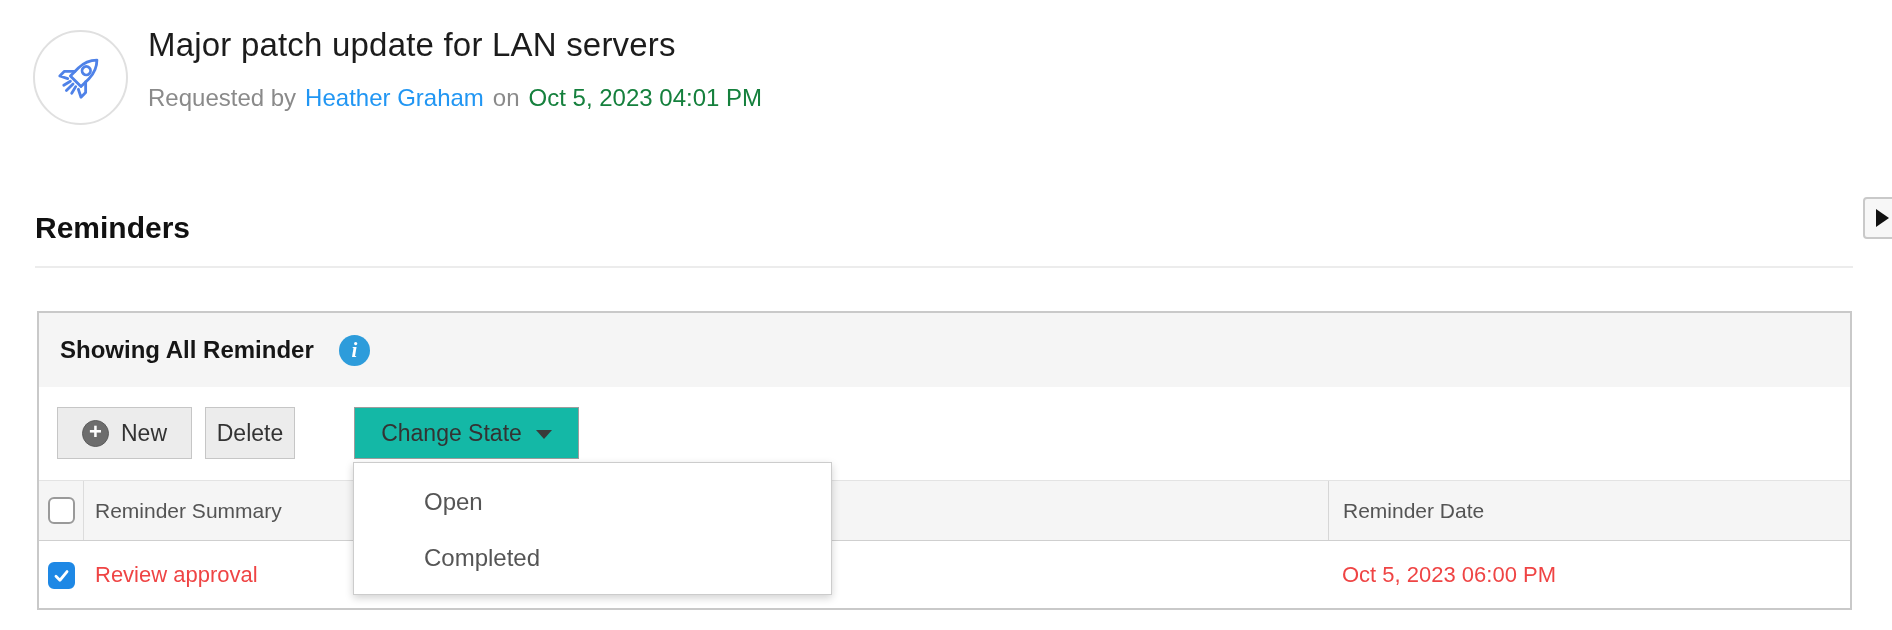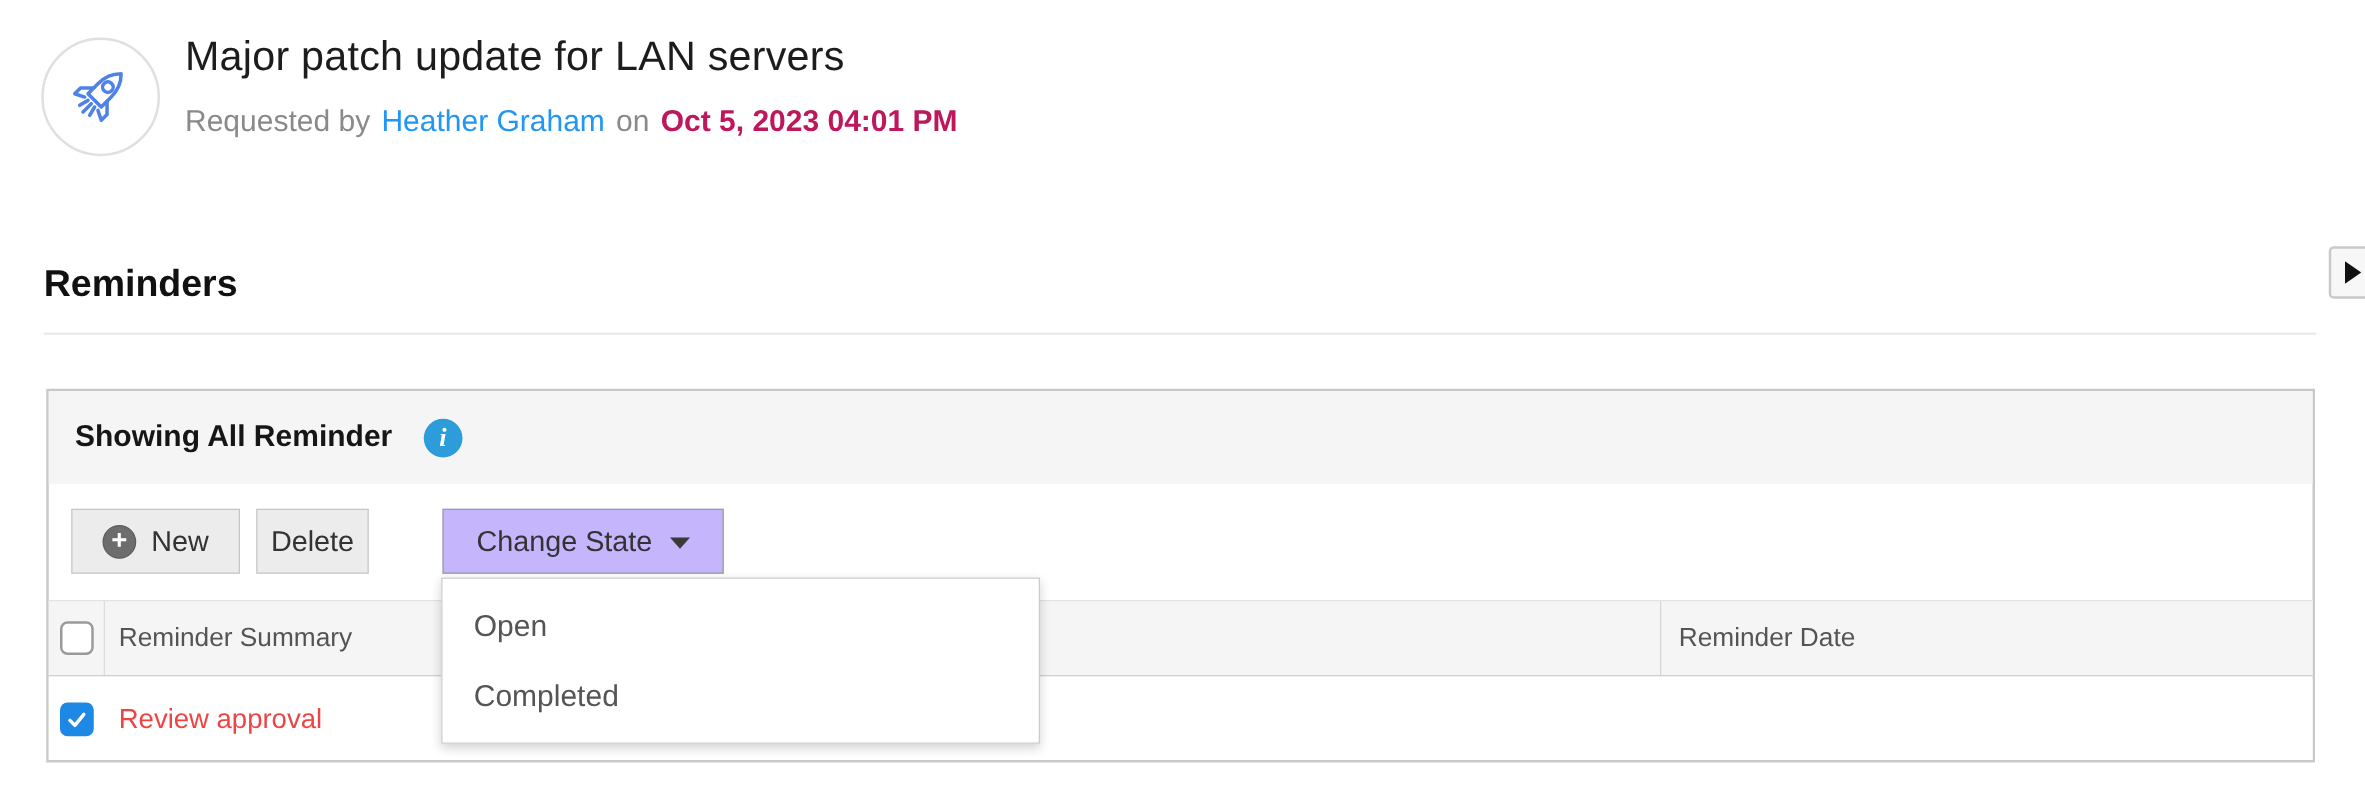--- a/index.html
+++ b/index.html
@@ -8,21 +8,21 @@
 
   
   .avatar { position:absolute; left:33px; top:30px; width:95px; height:95px;
     border:2px solid #e0e0e0; border-radius:50%; background:#fff;
     display:flex; align-items:center; justify-content:center; }
   .page-title { position:absolute; left:148px; top:26px; font-size:33px; font-weight:500;
     color:#1c1c1c; letter-spacing:.2px; }
   .subtitle { position:absolute; left:148px; top:84px; font-size:24px; color:#8a8a8a;
     display:flex; align-items:baseline; gap:9px; }
   .subtitle .link { color:#2196F3; cursor:pointer; }
-  .subtitle .datetime { color:#be185d; font-weight:bold; }
+  .subtitle .datetime { color:#15803d; font-weight:normal; }
 
   
   .section-title { position:absolute; left:35px; top:211px; font-size:30px; font-weight:bold; color:#111; }
   .section-divider { position:absolute; left:35px; top:266px; width:1818px; height:2px; background:#ececec; }
 
   .expand-btn { position:absolute; left:1863px; top:197px; width:36px; height:42px;
     background:#f7f7f7; border:2px solid #c9c9c9; border-radius:4px;
     display:flex; align-items:center; justify-content:center; cursor:pointer; }
   .expand-btn .tri { width:0; height:0; border-top:9px solid transparent;
     border-bottom:9px solid transparent; border-left:13px solid #111; margin-left:3px; }
@@ -37,21 +37,21 @@
     color:#fff; display:flex; align-items:center; justify-content:center;
     font-family:"Liberation Serif","DejaVu Serif",serif; font-style:italic; font-weight:bold;
     font-size:21px; cursor:pointer; }
 
   
   .btn { position:absolute; top:94px; height:52px; border:1px solid #c6c6c6; background:#ececec;
     display:flex; align-items:center; justify-content:center; font-size:23px; color:#333;
     cursor:pointer; }
   .btn-new { left:18px; width:135px; gap:12px; }
   .btn-delete { left:166px; width:90px; }
-  .btn-change-state { left:315px; width:225px; background:#c4b5fd; border-color:#9d9d9d; gap:14px; }
+  .btn-change-state { left:315px; width:225px; background:#14b8a6; border-color:#9d9d9d; gap:14px; }
   .plus-icon { width:27px; height:27px; border-radius:50%; background:#6d6d6d; border:1px solid #5c5c5c;
     color:#fff; display:flex; align-items:center; justify-content:center; font-size:22px; font-weight:bold;
     line-height:1; padding-bottom:2px; }
   .caret-down { width:0; height:0; border-left:8px solid transparent; border-right:8px solid transparent;
     border-top:9px solid #3a3a3a; margin-top:3px; }
 
   
   .thead { position:absolute; left:0; right:0; top:167px; height:61px; background:#f5f5f5;
     border-top:1px solid #e3e3e3; border-bottom:1px solid #cfcfcf; display:flex; align-items:stretch; }
   .trow { position:absolute; left:0; right:0; top:229px; height:66px; background:#fff;
@@ -67,21 +67,21 @@
   .checkbox { width:27px; height:27px; border:2px solid #9a9a9a; border-radius:6px; background:#fff;
     display:flex; align-items:center; justify-content:center; cursor:pointer; }
   .checkbox svg { display:none; }
   .checkbox.checked { background:#1E88E5; border-color:#1E88E5; }
   .checkbox.checked svg { display:block; }
 
   
   .dropdown { position:absolute; left:353px; top:462px; width:479px; height:133px; background:#fff;
     border:1px solid #ccc; box-shadow:0 3px 8px rgba(0,0,0,.18); z-index:5; padding-top:11px; }
   .dropdown-item { height:56px; display:flex; align-items:center; padding-left:25px;
-    font-size:24px; color:#555; cursor:pointer; }
+    font-size:24px; color:#555; cursor:pointer;margin-left:45px; }
 </style>
 </head>
 <body>
 
 <div class="page">
 
   <div class="avatar">
     <span>
       <svg viewBox="0 0 64 64" width="60" height="60">
         <g fill="none" stroke="#4F82E8" stroke-width="3" stroke-linejoin="round" stroke-linecap="round" transform="rotate(45 32 32)">
@@ -145,20 +145,23 @@
       <div class="cell-check">
         <span class="checkbox checked">
           <svg viewBox="0 0 24 24" width="19" height="19">
               <polyline points="5,13 10,18 19,7" fill="none" stroke="#fff" stroke-width="3.5" stroke-linecap="round" stroke-linejoin="round"></polyline>
             </svg>
         </span>
       </div>
       <div class="cell-summary">
         <span class="td-text">Review approval</span>
       </div>
+      <div class="cell-date">
+        <span class="td-text">Oct 5, 2023 06:00 PM</span>
+      </div>
     </div>
   </div>
 
   <div class="dropdown">
     <div class="dropdown-item">Open</div>
     <div class="dropdown-item">Completed</div>
   </div>
 
 </div>
 

